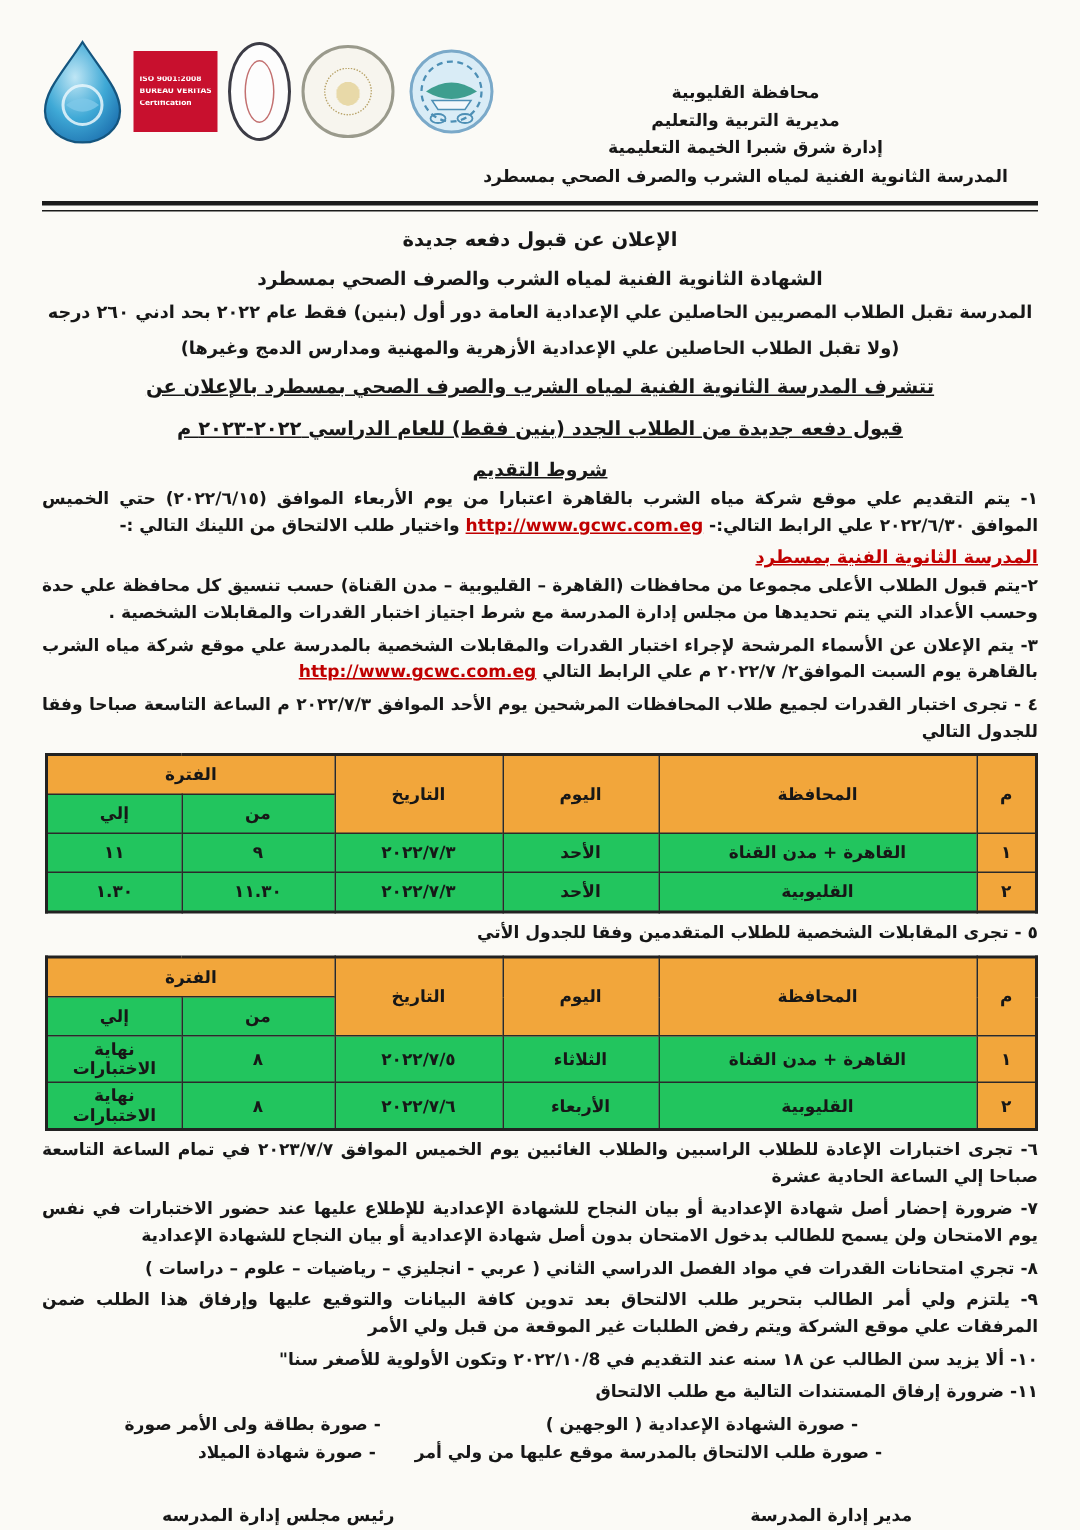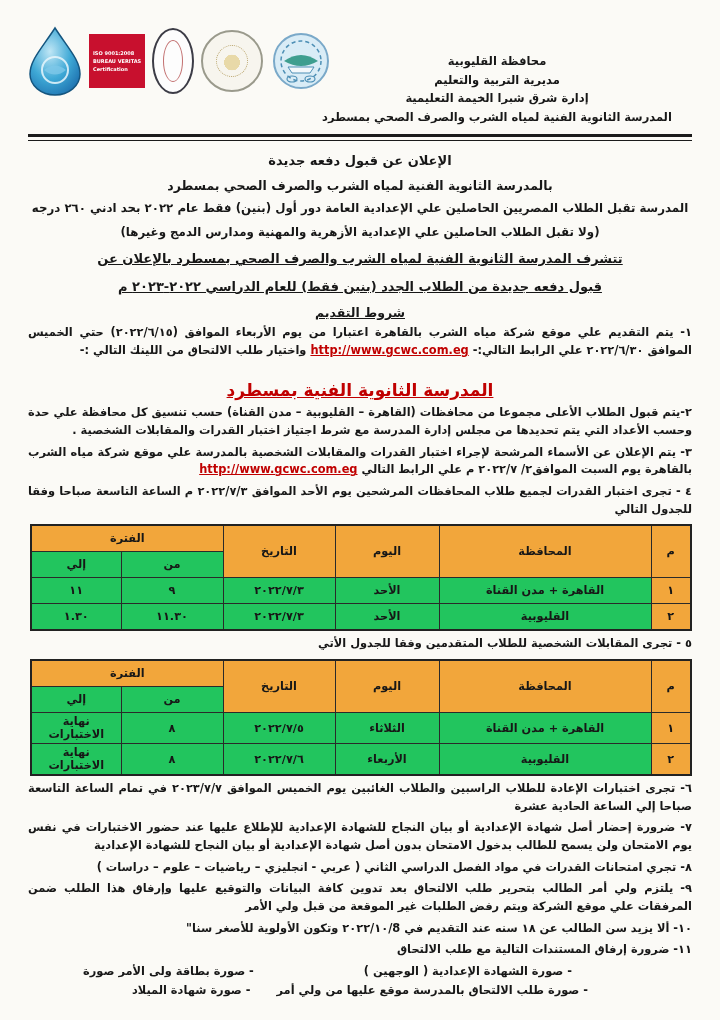--- a/index.html
+++ b/index.html
@@ -23,21 +23,21 @@
   .subtitle{text-align:center;font-size:12.5px;margin:10px 0 4px;}
   .intro{text-align:center;font-size:11.8px;margin:6px 0 0;line-height:1.55;}
   .announce{text-align:center;font-size:13px;margin:8px 0 0;text-decoration:underline;line-height:1.5;}
   .cond-head{text-align:center;font-size:12.5px;margin:9px 0 2px;text-decoration:underline;}
 
   
   .para{font-size:11.4px;line-height:1.55;margin:4px 0 0;text-align:right;}
   .para.just{text-align:justify;}
   a.redlink{color:#c00000;text-decoration:underline;font-weight:bold;}
   a.redlink[dir="ltr"]{unicode-bidi:embed;}
-  .red-school-link{display:block;text-align:center;font-size:17px;margin:21px 0 2px;}
+  .red-school-link{display:block;font-size:12px;margin:5px 0 2px;}
 
   
   table.sched{border-collapse:collapse;width:660px;margin:6px 0 2px;table-layout:fixed;direction:rtl;}
   table.sched th,table.sched td{
     border:1.6px solid #2a2a2a;text-align:center;font-size:11.3px;
     padding:2px 3px;height:21px;background:#22c55e;
   }
   table.sched .or{background:#f2a63b;}
   table.sched{border:2.5px solid #222;}
 
@@ -103,21 +103,21 @@
         <path d="M14 30 q17 -12 34 0 q-17 10 -34 0" fill="#3e9e8f"></path>
         <path d="M18 36 h26 l-4 6 h-18 Z" fill="#f3f8fb" stroke="#4d8fb5" stroke-width="1"></path>
         <ellipse cx="22" cy="48" rx="5" ry="3" fill="none" stroke="#4d8fb5" stroke-width="1.2"></ellipse>
         <ellipse cx="40" cy="48" rx="5" ry="3" fill="none" stroke="#4d8fb5" stroke-width="1.2"></ellipse>
       </svg>
     </div>
   </div>
   <div class="rule-double"></div>
 
   <div class="title">الإعلان عن قبول دفعه جديدة</div>
-  <div class="subtitle">بالمدرسة الثانوية الفنية لمياه الشرب والصرف الصحي بمسطرد</div>
+  <div class="subtitle">الشهادة الثانوية الفنية لمياه الشرب والصرف الصحي بمسطرد</div>
   <div class="intro">المدرسة تقبل الطلاب المصريين الحاصلين علي الإعدادية العامة دور أول (بنين) فقط عام ٢٠٢٢ بحد ادني ٢٦٠ درجه</div>
   <div class="intro">(ولا تقبل الطلاب الحاصلين علي الإعدادية الأزهرية والمهنية ومدارس الدمج وغيرها)</div>
   <div class="announce">تتشرف المدرسة الثانوية الفنية لمياه الشرب والصرف الصحي بمسطرد بالإعلان عن</div>
   <div class="announce">قبول دفعه جديدة من الطلاب الجدد (بنين فقط) للعام الدراسي ٢٠٢٢-٢٠٢٣ م</div>
 
   <div class="cond-head">شروط التقديم</div>
 
   <p class="para just">
     <span>١- يتم التقديم علي موقع شركة مياه الشرب بالقاهرة اعتبارا من يوم الأربعاء الموافق (٢٠٢٢/٦/١٥) حتي الخميس الموافق ٢٠٢٢/٦/٣٠ علي الرابط التالي:-</span>
     <a class="redlink" dir="ltr" href="#">http://www.gcwc.com.eg</a>

